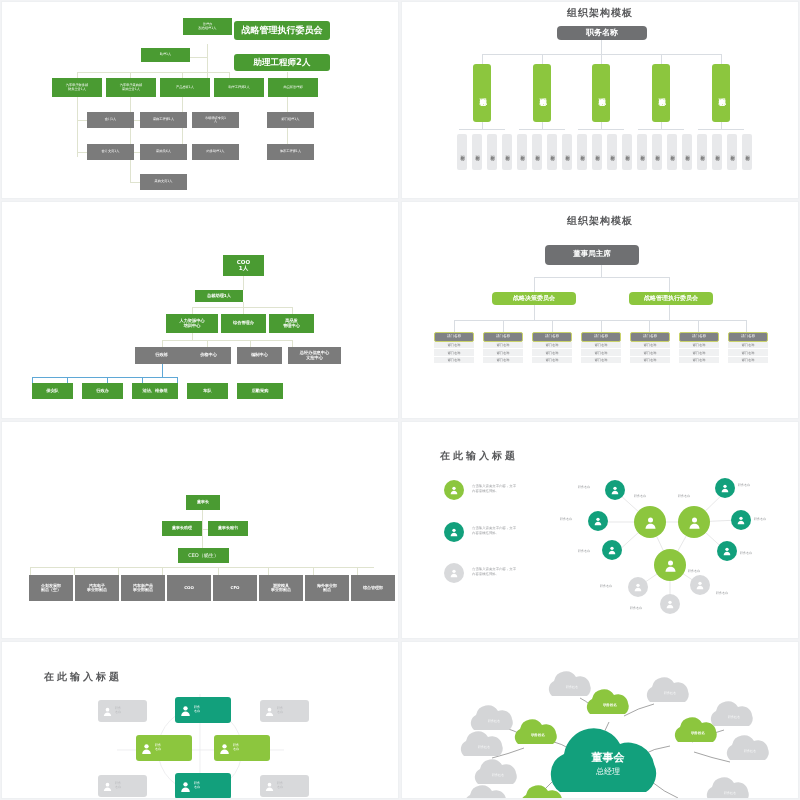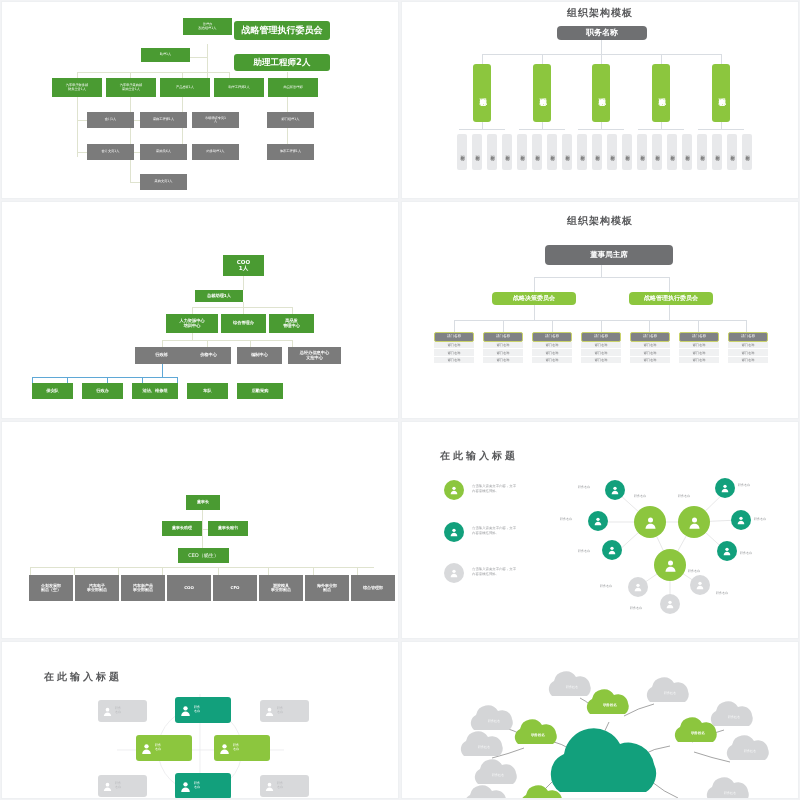--- a/index.html
+++ b/index.html
@@ -264,21 +264,21 @@
       <div class="nd green" style="left:130px;top:181px;width:46px;height:16px;">清洁、维修组</div>
       <div class="nd green" style="left:185px;top:181px;width:41px;height:16px;">车队</div>
       <div class="nd green" style="left:235px;top:181px;width:46px;height:16px;">后勤采购</div>
     </div>
   </div>
 
   <div class="slide p4">
     <div class="slide-inner">
       <div class="stitle" style="left:0;right:0;top:12px;text-align:center;font-size:10px;">组织架构模板</div>
 
-      <div class="nd gray-r root" style="left:143px;top:43px;width:128px;height:20px;">董事局主席</div>
+      <div class="nd gray-r root" style="left:143px;top:43px;width:94px;height:20px;font-family:Liberation Mono, monospace;">董事局主席</div>
 
       <div class="ln-g" style="left:199px;top:63px;width:1px;height:12px;"></div>
       <div class="ln-g" style="left:132px;top:75px;width:135px;height:1px;"></div>
       <div class="ln-g" style="left:132px;top:75px;width:1px;height:15px;"></div>
       <div class="ln-g" style="left:267px;top:75px;width:1px;height:15px;"></div>
 
       <div class="nd green-r comm" style="left:90px;top:90px;width:84px;height:13px;">战略决策委员会</div>
       <div class="nd green-r comm" style="left:227px;top:90px;width:84px;height:13px;">战略管理执行委员会</div>
 
       <div class="ln-g" style="left:132px;top:103px;width:1px;height:15px;"></div>
@@ -650,16 +650,20 @@
         <g fill="#ffffff" font-size="3.4" text-anchor="middle" font-weight="bold">
           <text x="136" y="94">职务姓名</text>
           <text x="208" y="64">职务姓名</text>
           <text x="296" y="92">职务姓名</text>
           <text x="142" y="160">职务姓名</text>
         </g>
 
         <path d="M158 150 a22 22 0 0 1 4 -38 a30 30 0 0 1 56 -10 a26 26 0 0 1 34 20 a22 22 0 0 1 -8 28 z" fill="#12a07c"></path>
       </svg>
 
+      <div class="ctext" style="position:absolute;left:158px;top:92px;width:96px;height:58px;display:flex;flex-direction:column;align-items:center;justify-content:center;color:#fff;">
+        <div style="font-size:11px;font-weight:bold;">董事会</div>
+        <div style="font-size:8px;margin-top:1px;">总经理</div>
+      </div>
     </div>
   </div>
 
 </div>
 
 </body></html>

